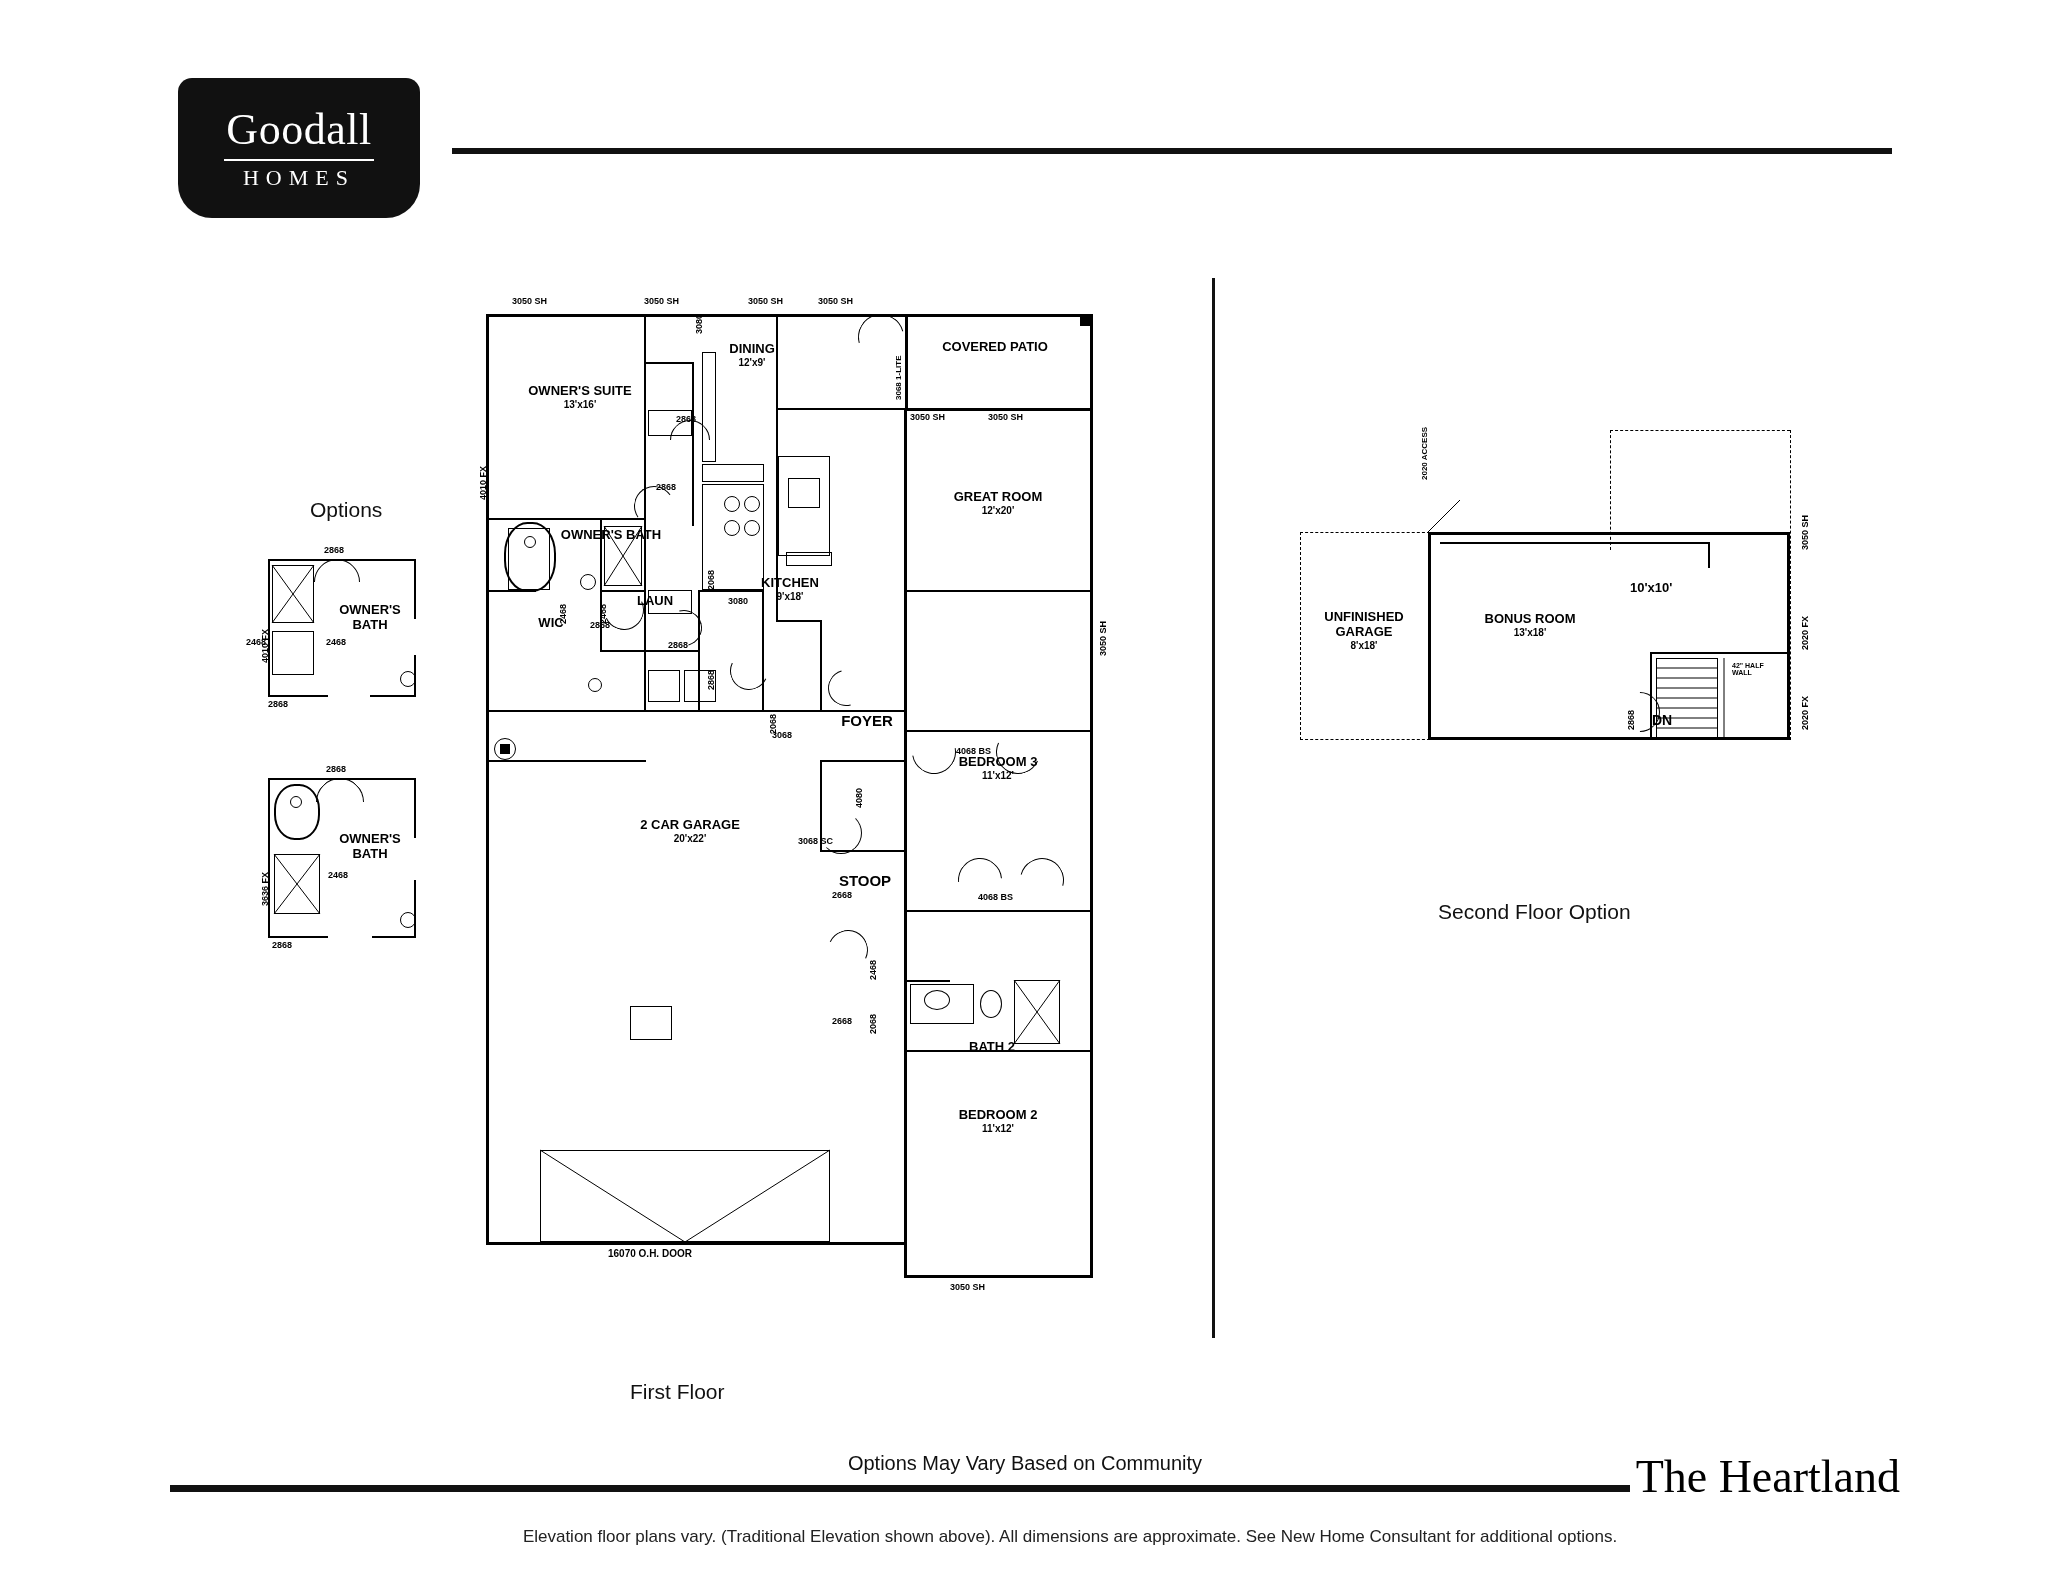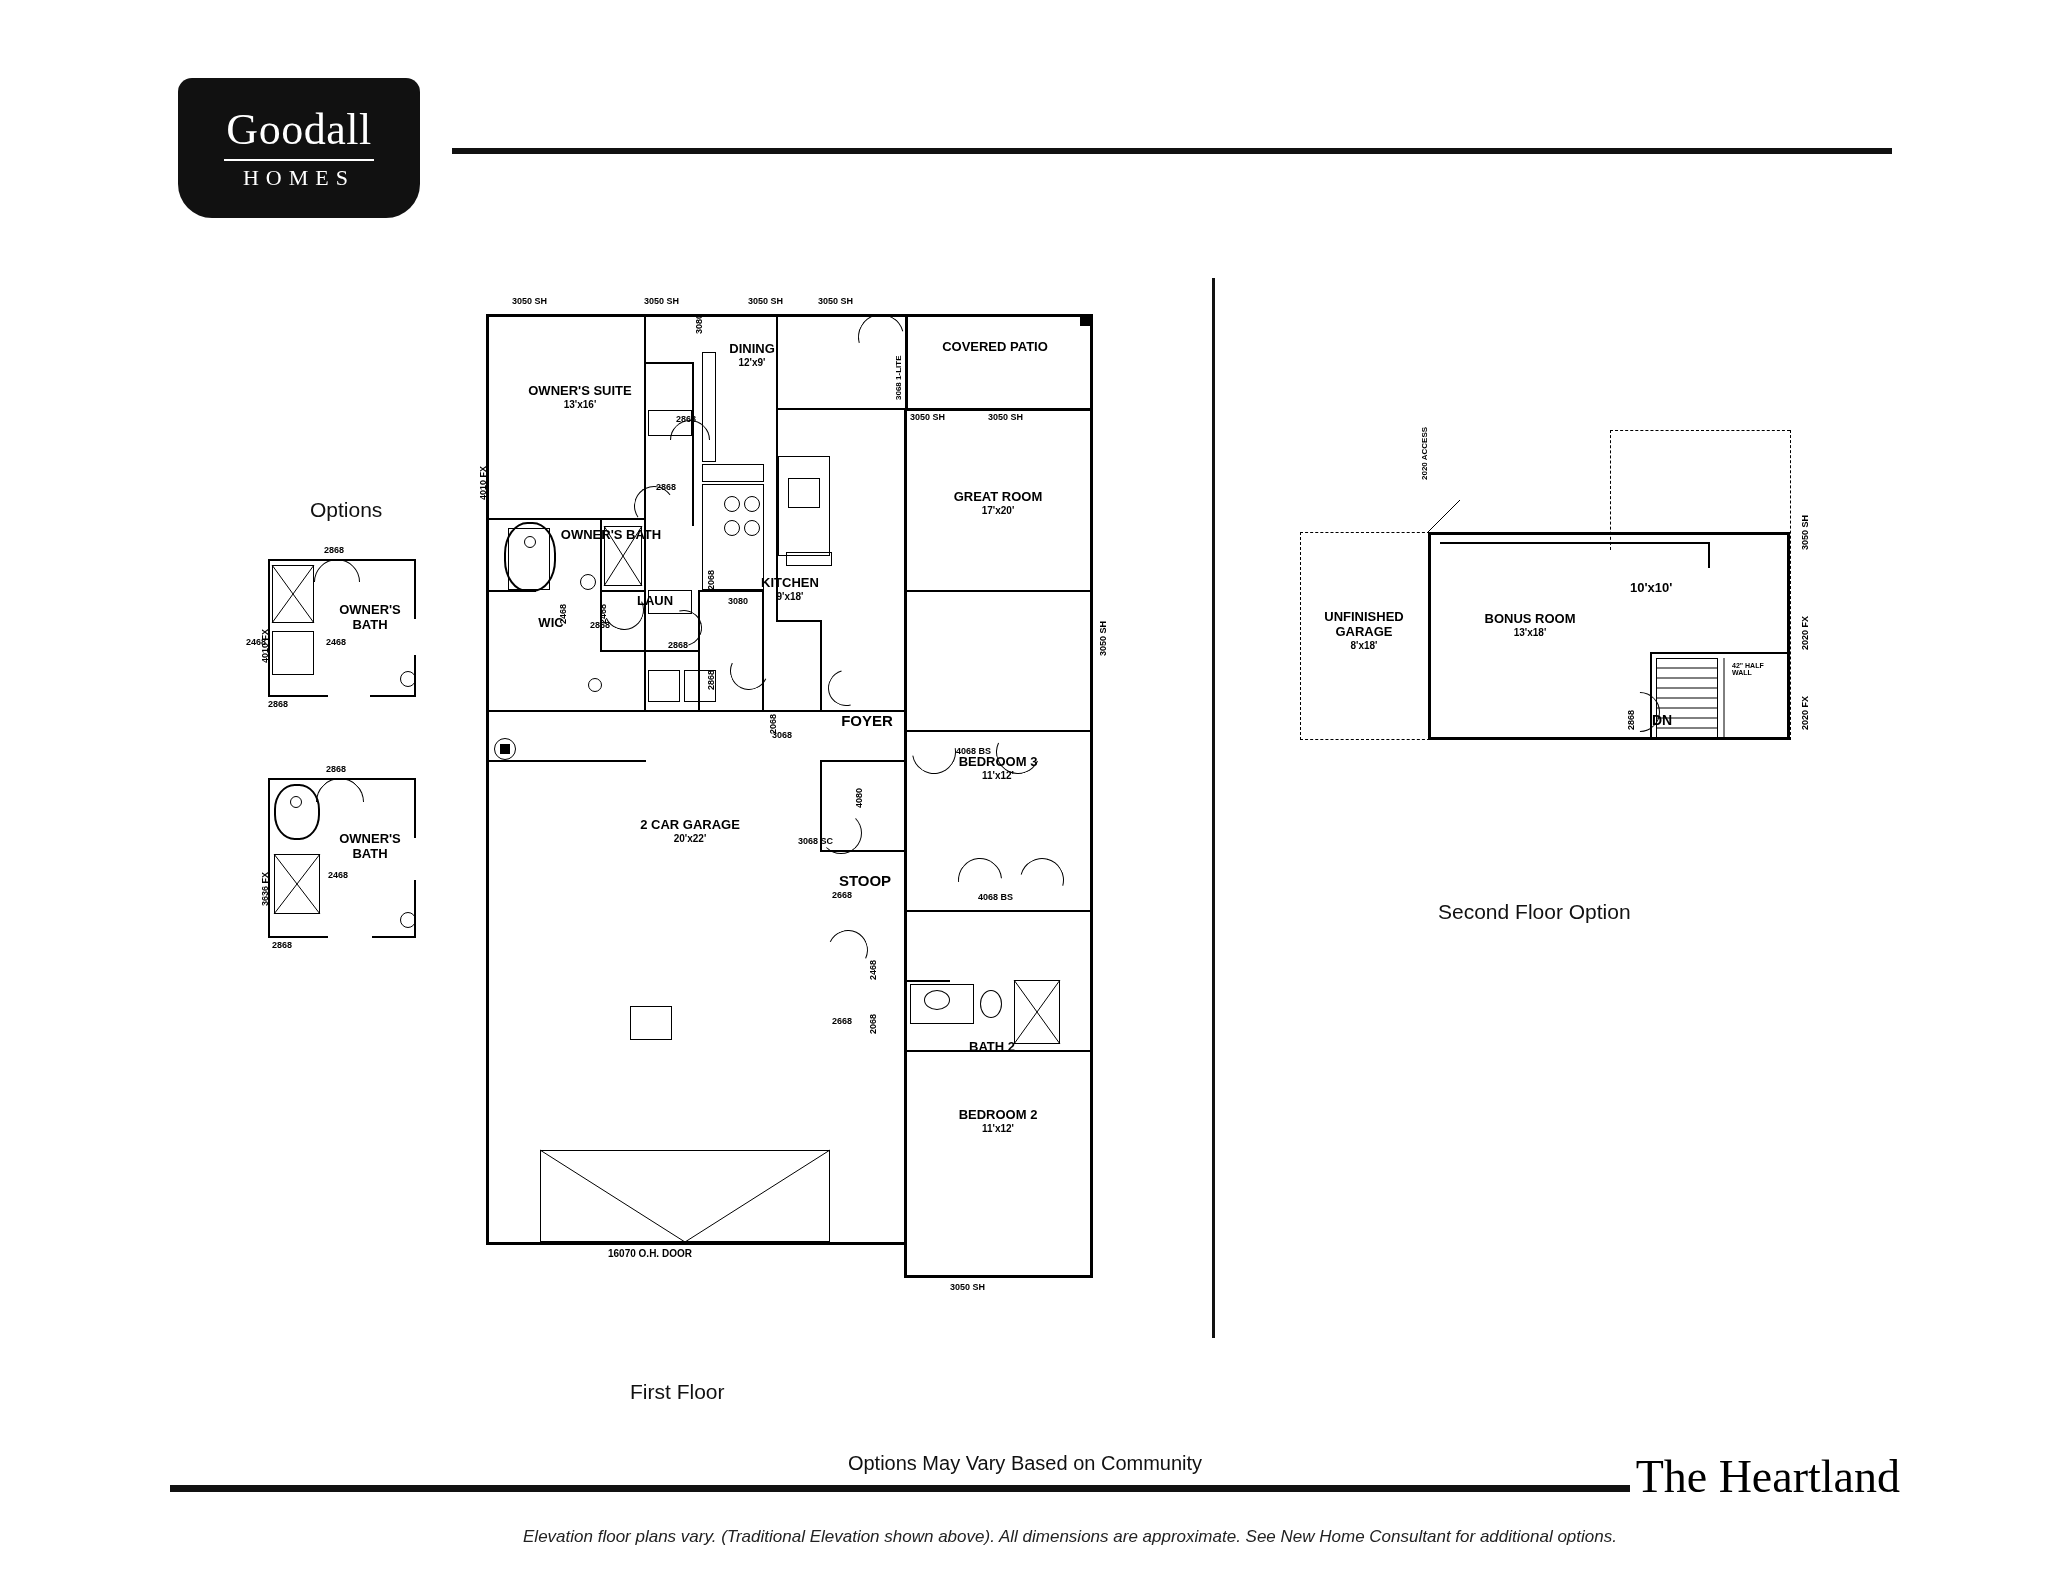--- a/index.html
+++ b/index.html
@@ -16,21 +16,21 @@
     color:#fff;
   }
   #logo .g{font-family:"Liberation Serif", serif;font-size:44px;letter-spacing:.5px;line-height:1;}
   #logo .hr{width:150px;height:2px;background:#fff;margin:7px 0 6px;}
   #logo .h{font-family:"Liberation Serif", serif;font-size:22px;letter-spacing:7px;line-height:1;}
   #headerline{left:452px;top:148px;width:1440px;height:6px;background:#111;}
   
   #vdiv{left:1212px;top:278px;width:3px;height:1060px;background:#111;}
   
   #footer-rule{left:170px;top:1485px;width:1460px;height:7px;background:#111;}
-  #footer-note{left:370px;top:1527px;width:1400px;font-size:17px;color:#222;text-align:center;font-style:italic;}
+  #footer-note{left:370px;top:1527px;width:1400px;font-size:17px;color:#222;text-align:center;}
   #options-vary{left:560px;top:1452px;width:930px;font-size:20px;text-align:center;color:#111;}
   #planname{left:1430px;top:1450px;width:470px;font-family:"Liberation Serif", serif;font-size:46px;text-align:right;}
   
   .caption{font-size:21px;color:#111;}
   
   .wall{position:absolute;background:#000;}
   .thin{position:absolute;border:1px solid #000;box-sizing:border-box;}
   .lbl{position:absolute;font-weight:bold;font-size:13px;text-align:center;line-height:1.15;}
   .lbl .dim{font-weight:bold;font-size:10px;display:block;}
   .tag{position:absolute;font-size:9px;font-weight:bold;white-space:nowrap;}
@@ -213,21 +213,21 @@
   </div>
   <div class="lbl" style="left:222px;top:52px;width:100px;">
     <span>DINING</span>
     <span class="dim">12'x9'</span>
   </div>
   <div class="lbl" style="left:440px;top:50px;width:150px;">
     <span>COVERED PATIO</span>
   </div>
   <div class="lbl" style="left:438px;top:200px;width:160px;">
     <span>GREAT ROOM</span>
-    <span class="dim">17'x20'</span>
+    <span class="dim">12'x20'</span>
   </div>
   <div class="lbl" style="left:250px;top:286px;width:120px;">
     <span>KITCHEN</span>
     <span class="dim">9'x18'</span>
   </div>
   <div class="lbl" style="left:76px;top:238px;width:110px;">
     <span>OWNER'S BATH</span>
   </div>
   <div class="lbl" style="left:26px;top:326px;width:90px;">
     <span>WIC</span>

